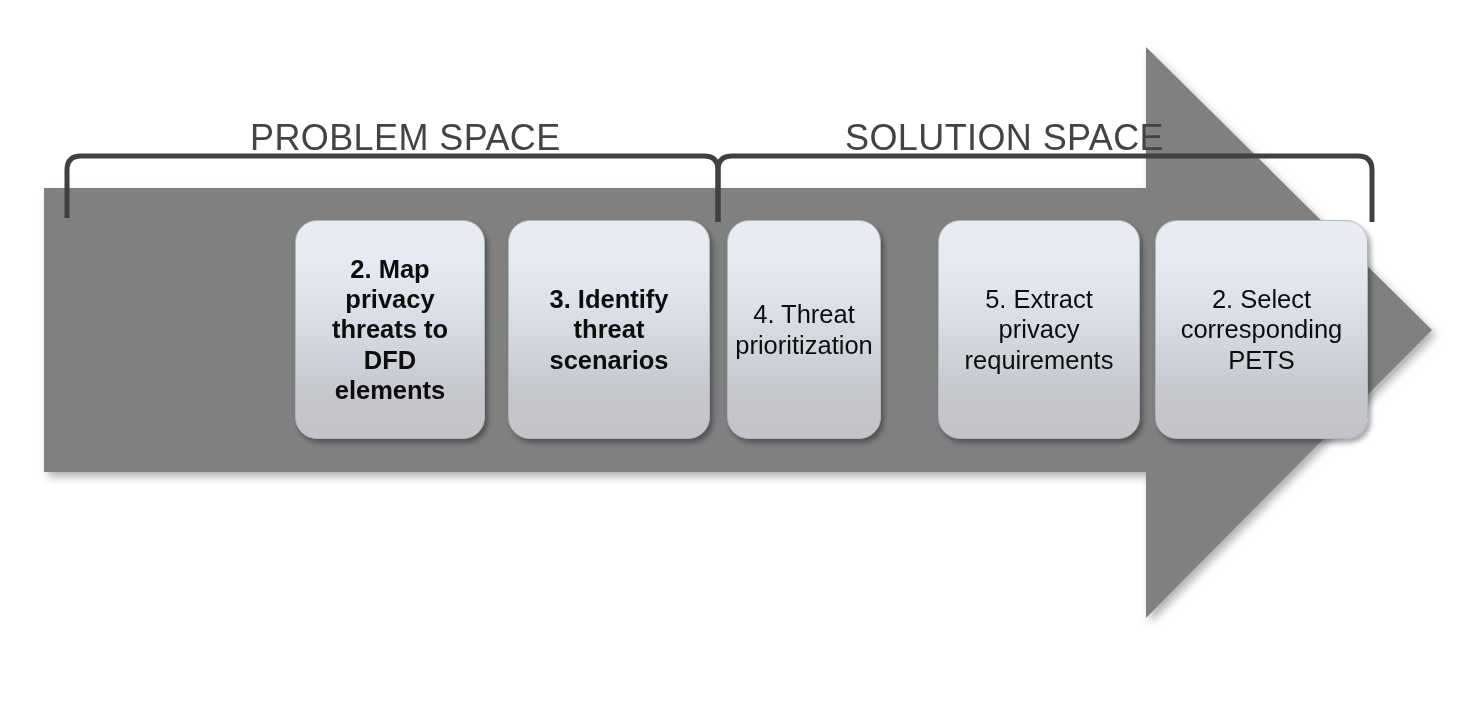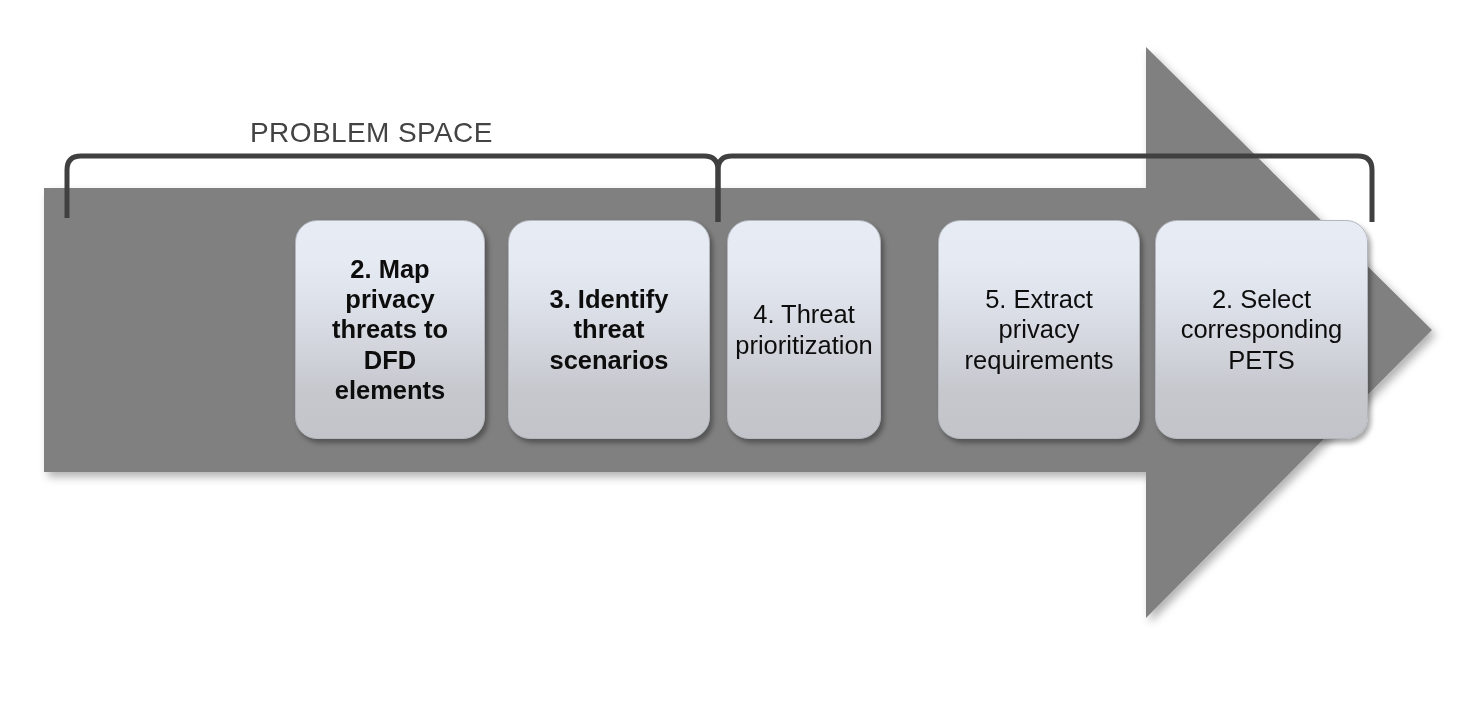--- a/index.html
+++ b/index.html
@@ -35,21 +35,21 @@
     top: 0;
     width: 1472px;
     height: 711px;
     pointer-events: none;
   }
 
   
   .space-label {
     position: absolute;
     color: #434343;
-    font-size: 28px;
+    font-size: 36px;
     font-weight: 400;
     letter-spacing: 0.4px;
     white-space: nowrap;
     font-family: "Liberation Sans", sans-serif;
   }
   #label-problem { left: 250px; top: 117px; }
   #label-solution { left: 845px; top: 117px; }
 
   
   .steps-layer {
@@ -133,14 +133,15 @@
   </div>
 
   <svg class="bracket-svg" viewBox="0 0 1472 711">
 
     <path d="M 67,218 L 67,170 Q 67,156 81,156 L 704,156 Q 718,156 718,170 L 718,222" fill="none" stroke="#404040" stroke-width="5" stroke-linecap="butt"></path>
 
     <path d="M 718,222 L 718,170 Q 718,156 732,156 L 1358,156 Q 1372,156 1372,170 L 1372,222" fill="none" stroke="#404040" stroke-width="5" stroke-linecap="butt"></path>
   </svg>
 
   <div class="space-label" id="label-problem">PROBLEM SPACE</div>
+  <div class="space-label" id="label-solution">SOLUTION SPACE</div>
 
 </div>
 
 </body></html>

